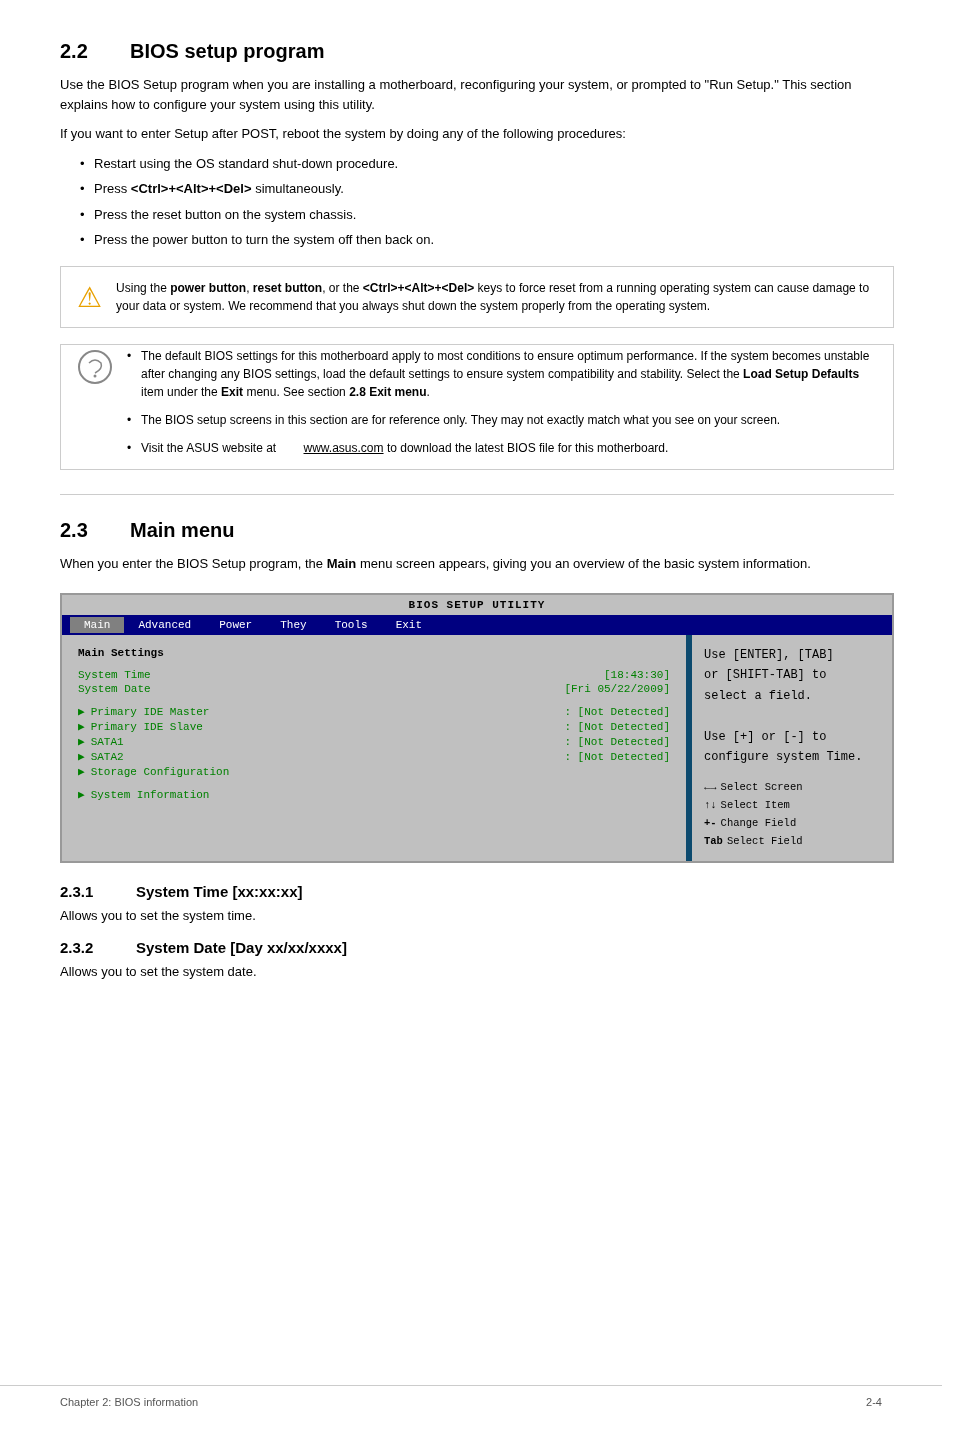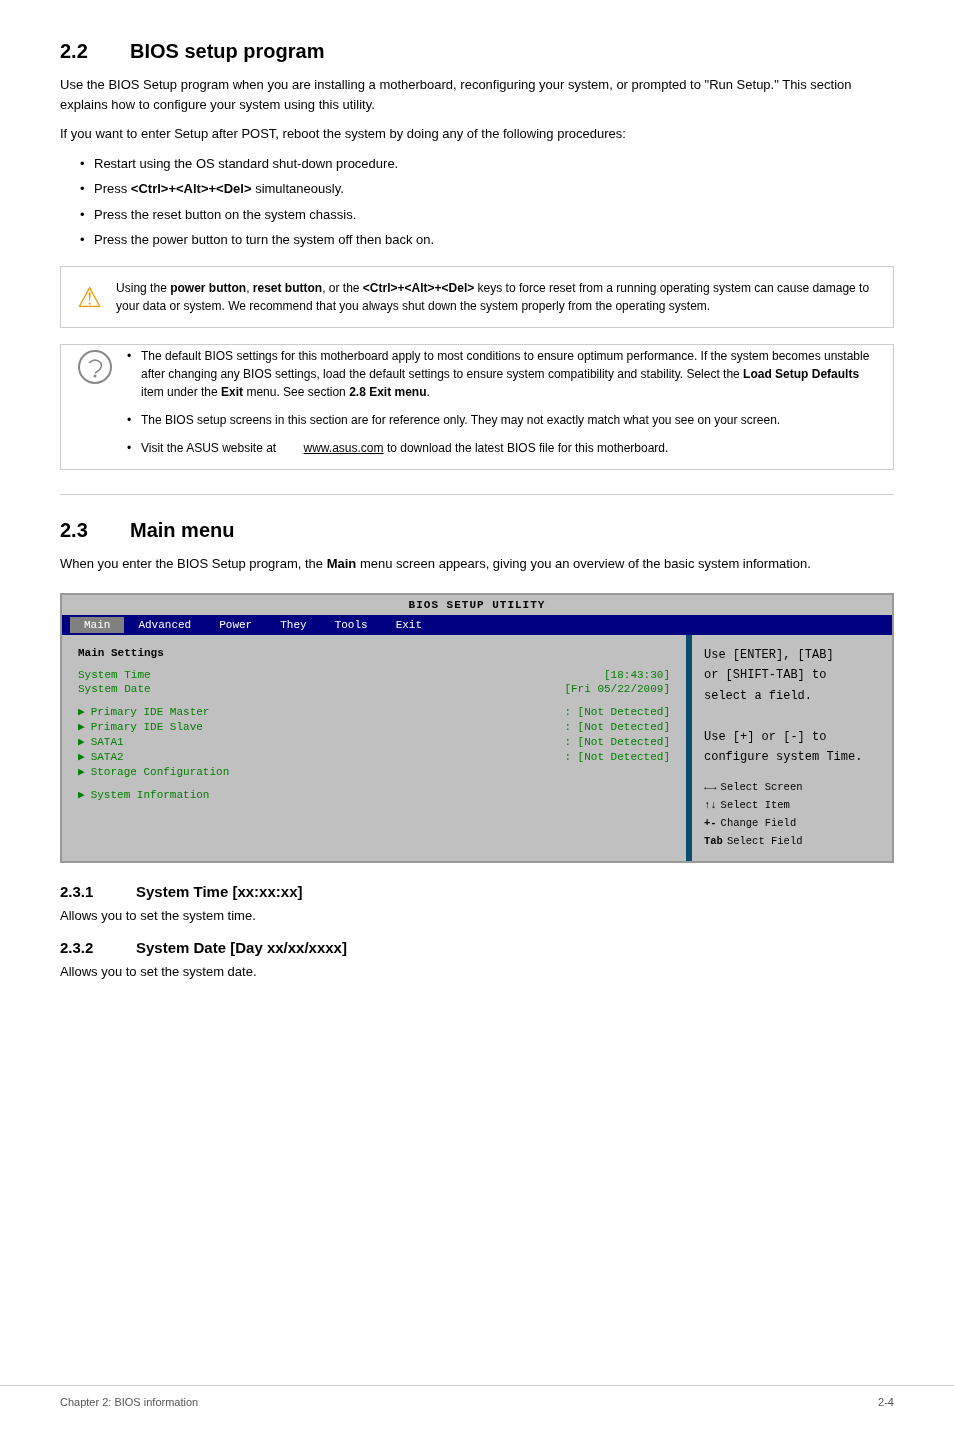--- a/index.html
+++ b/index.html
@@ -223,21 +223,21 @@
     }
     .bios-key-sym {
       font-weight: bold;
     }
 
     
     .page-footer {
       position: absolute;
       bottom: 20px;
       left: 0;
-      right: 0;
+      right: 12px;
       display: flex;
       justify-content: space-between;
       padding: 10px 60px;
       border-top: 1px solid #ccc;
       font-size: 11px;
       color: #555;
     }
     .inline-code {
       font-weight: bold;
     }

